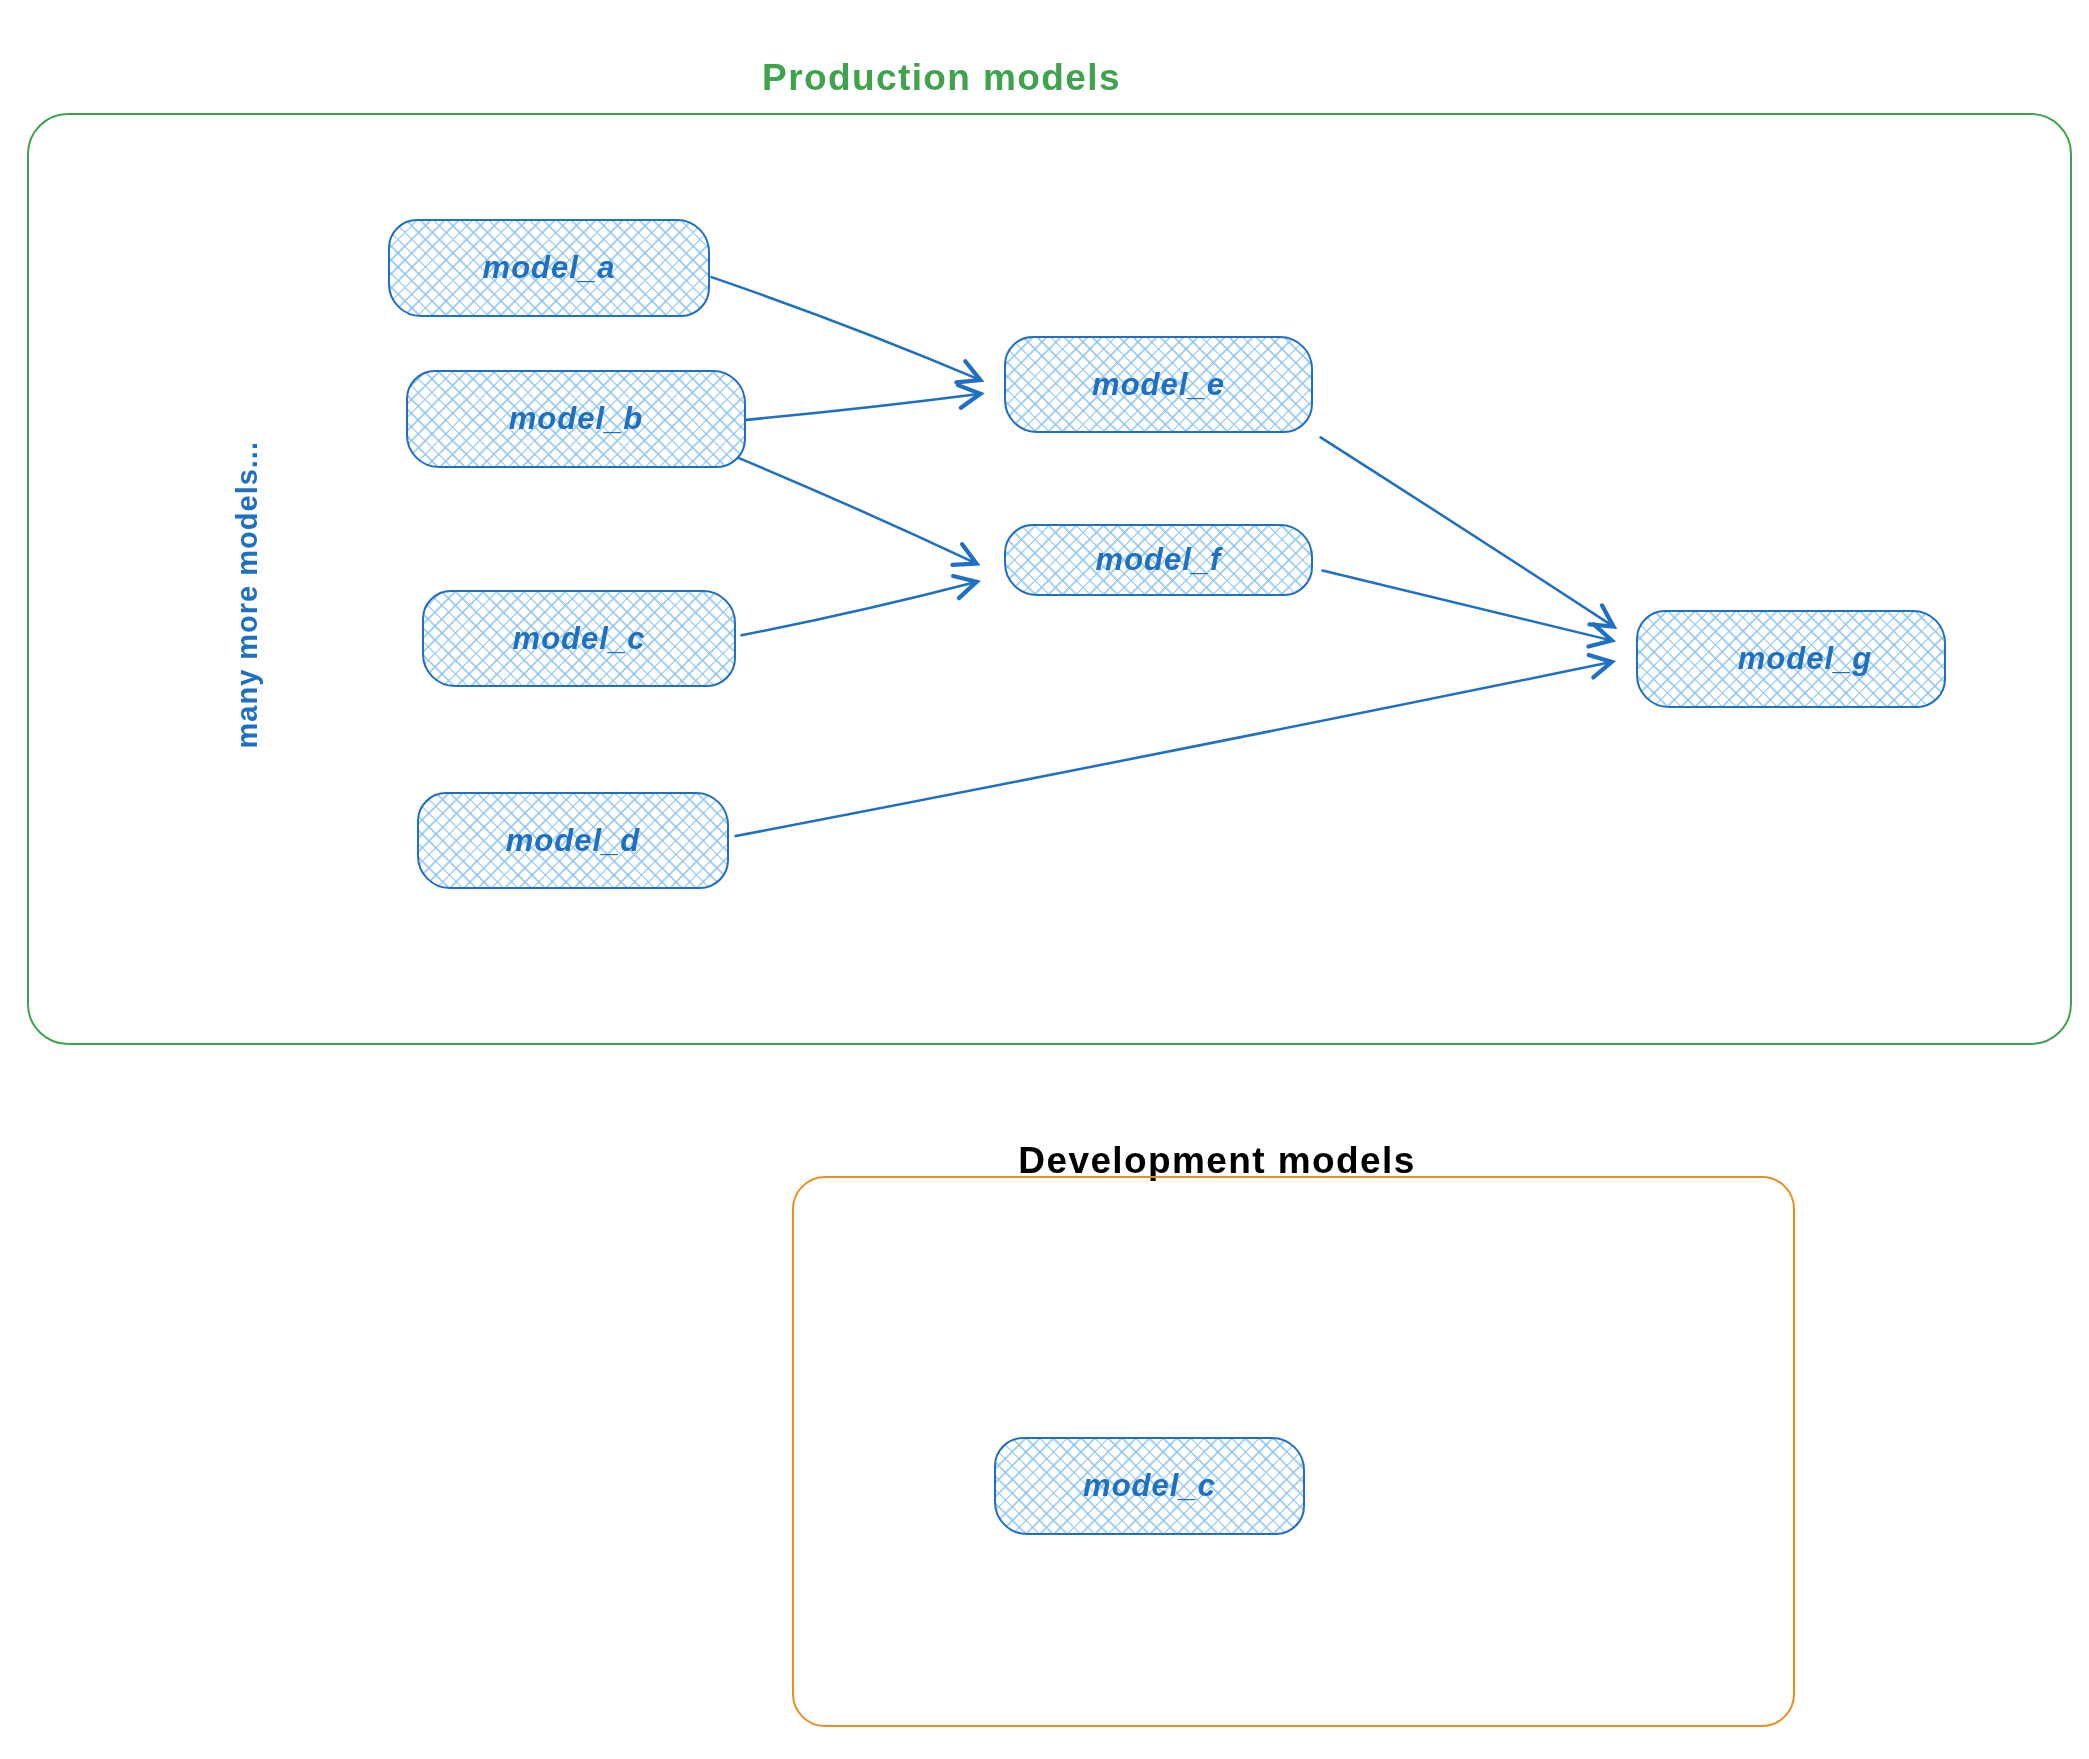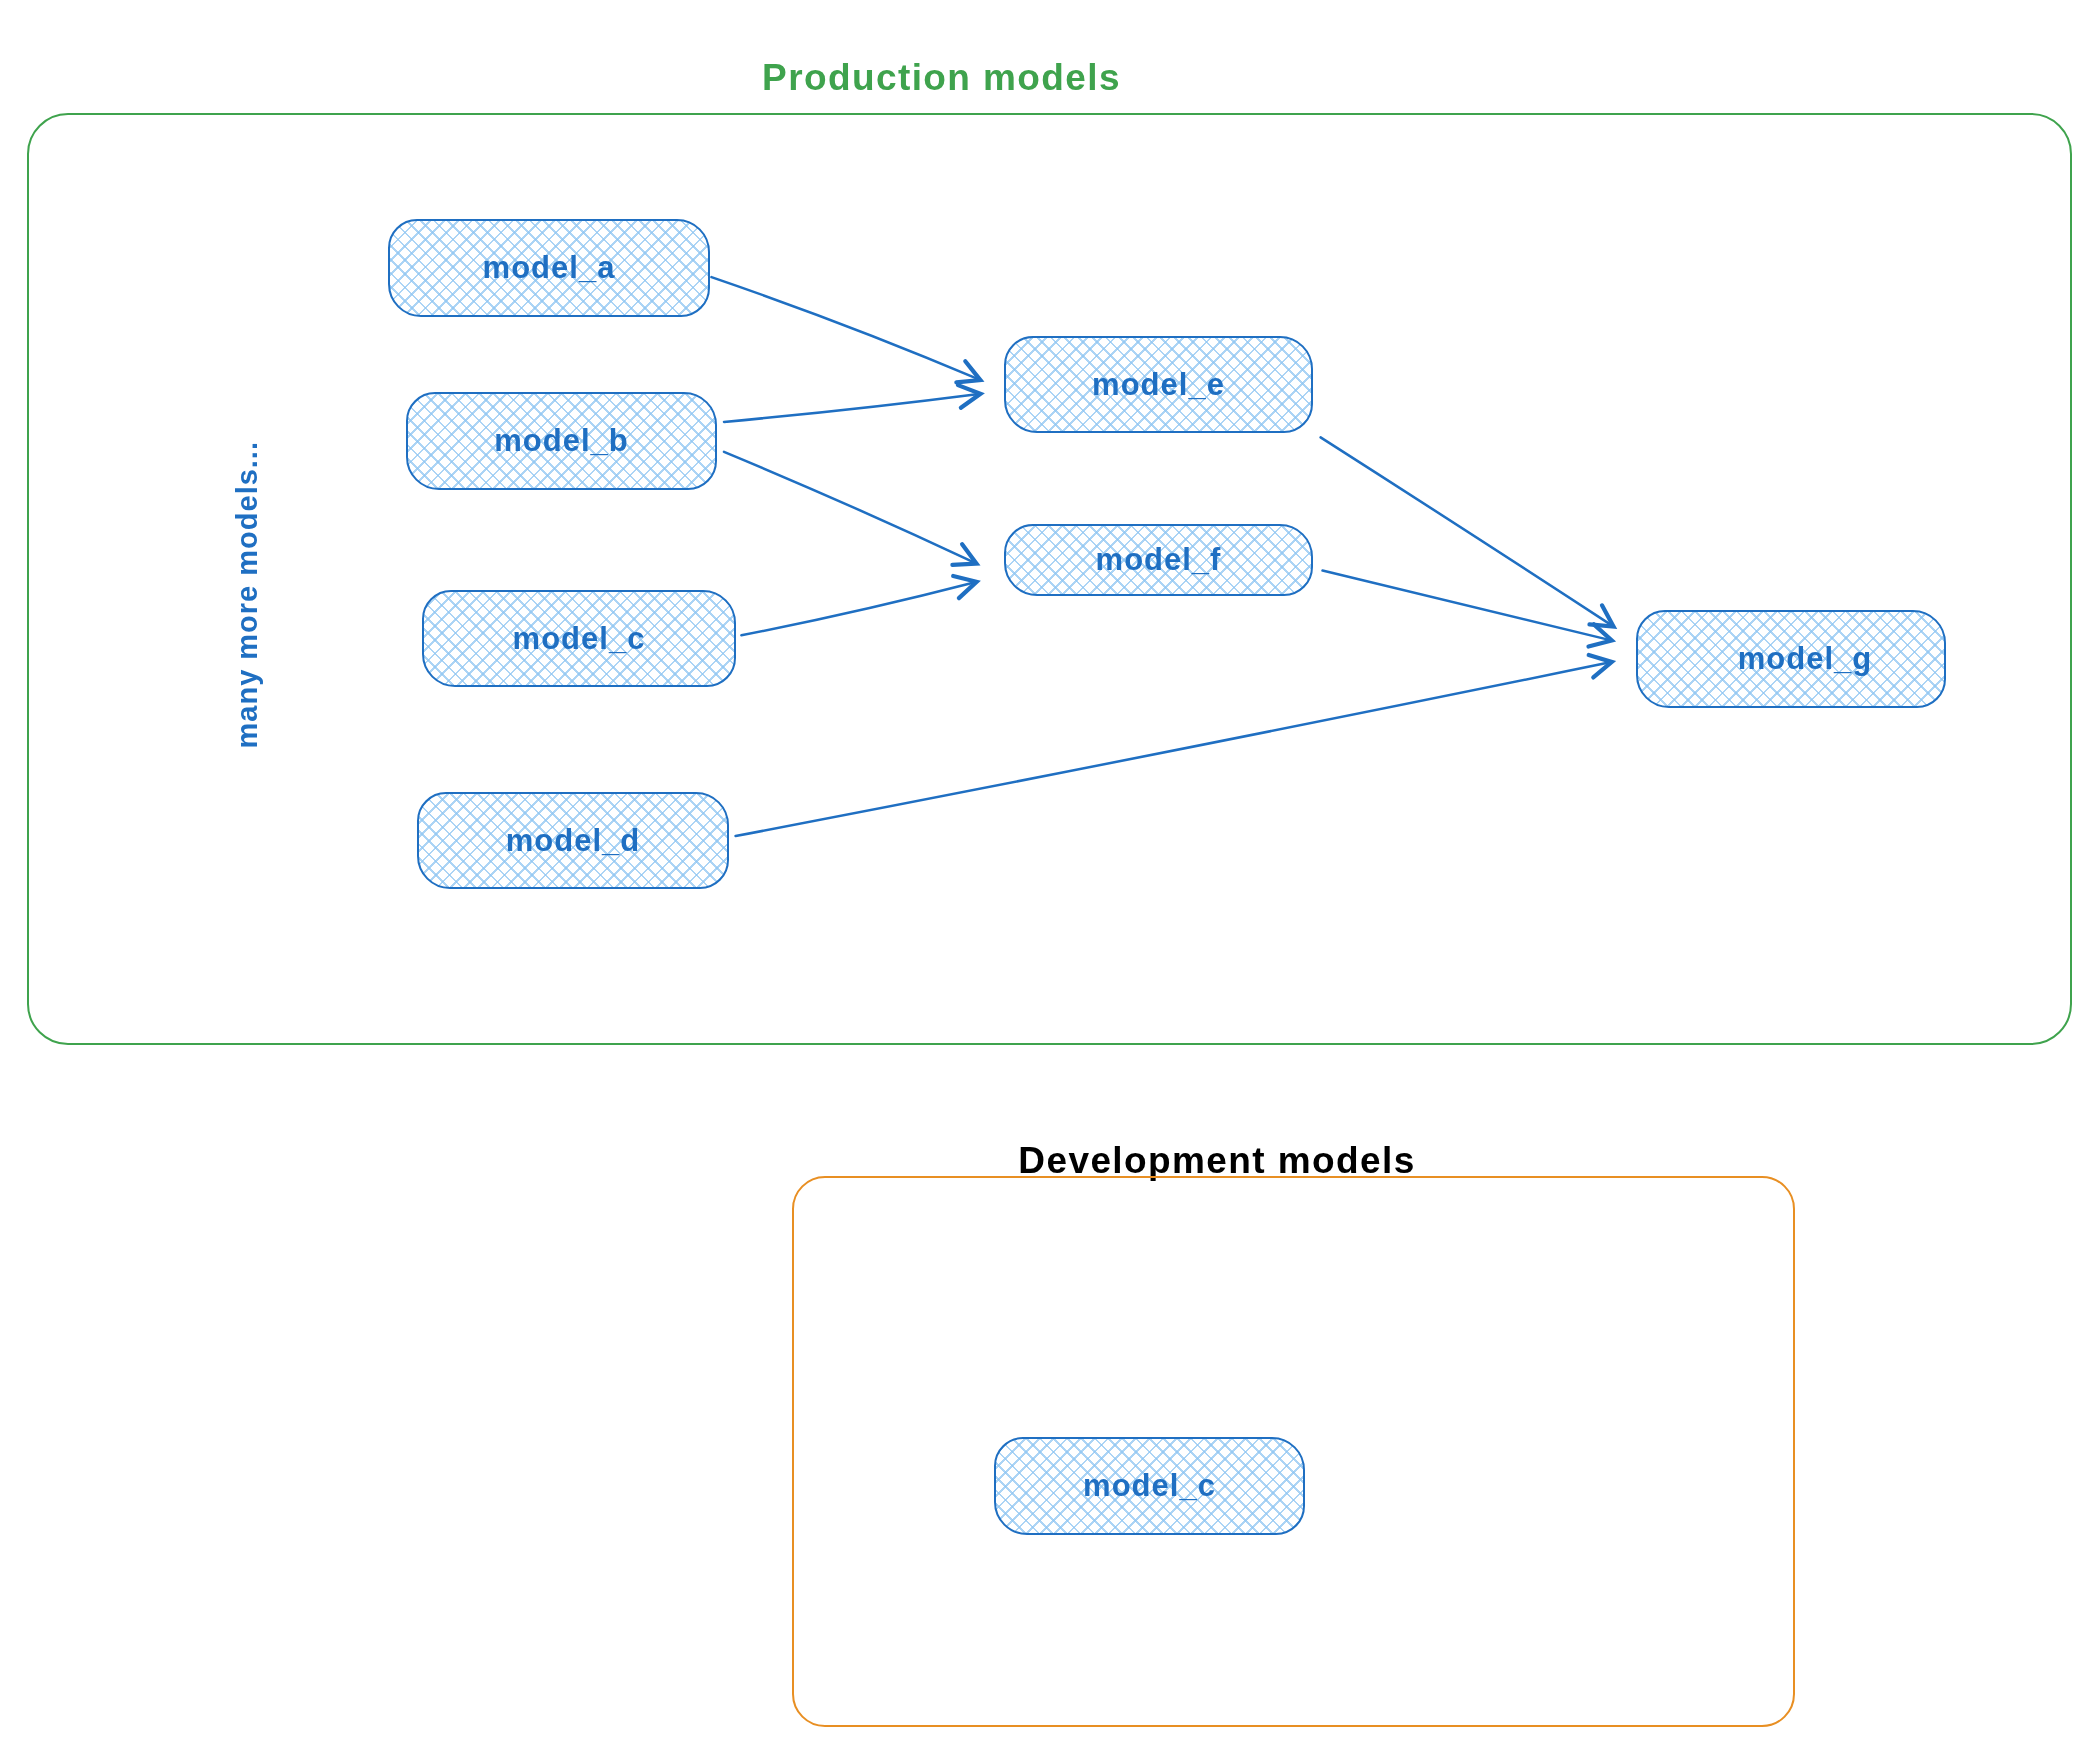--- a/index.html
+++ b/index.html
@@ -22,24 +22,24 @@
 
   
   .node{position:absolute;box-sizing:border-box;border:2.4px solid #1f6fc2;
     border-radius:29px 33px 29px 33px;
     display:flex;align-items:center;justify-content:center;
     background:
       repeating-linear-gradient(45deg, rgba(144,198,242,.75) 0px, rgba(144,198,242,.75) 1.9px, transparent 1.9px, transparent 9.7px),
       repeating-linear-gradient(-45deg, rgba(144,198,242,.75) 0px, rgba(144,198,242,.75) 1.9px, transparent 1.9px, transparent 9.7px),
       #ffffff;}
   .node .label{color:#1f6fc2;font-size:31px;font-weight:600;letter-spacing:1px;
-    background:rgba(255,255,255,.0);padding:0 5.8px;white-space:nowrap;}
+    background:rgba(255,255,255,.0);padding:0 5.8px;white-space:nowrap;font-style:italic;}
 
   .node.a{left:388px;top:219px;width:322px;height:98px;}
-  .node.b{left:406px;top:392px;width:311px;height:98px;}
+  .node.b{left:406px;top:370px;width:340px;height:98px;}
   .node.c{left:422px;top:590px;width:314px;height:97px;}
   .node.d{left:417px;top:792px;width:312px;height:97px;}
   .node.e{left:1004px;top:336px;width:309px;height:97px;}
   .node.f{left:1004px;top:524px;width:309px;height:72px;}
   .node.g{left:1636px;top:610px;width:310px;height:98px;padding-left:28px;}
   .node.dev-c{left:994px;top:1437px;width:311px;height:98px;}
 
   .edges{position:absolute;left:0;top:0;width:2089px;height:1759px;pointer-events:none;}
   .edges path{fill:none;stroke:#1f6fc2;stroke-width:2.6px;stroke-linecap:round;}
 </style>

